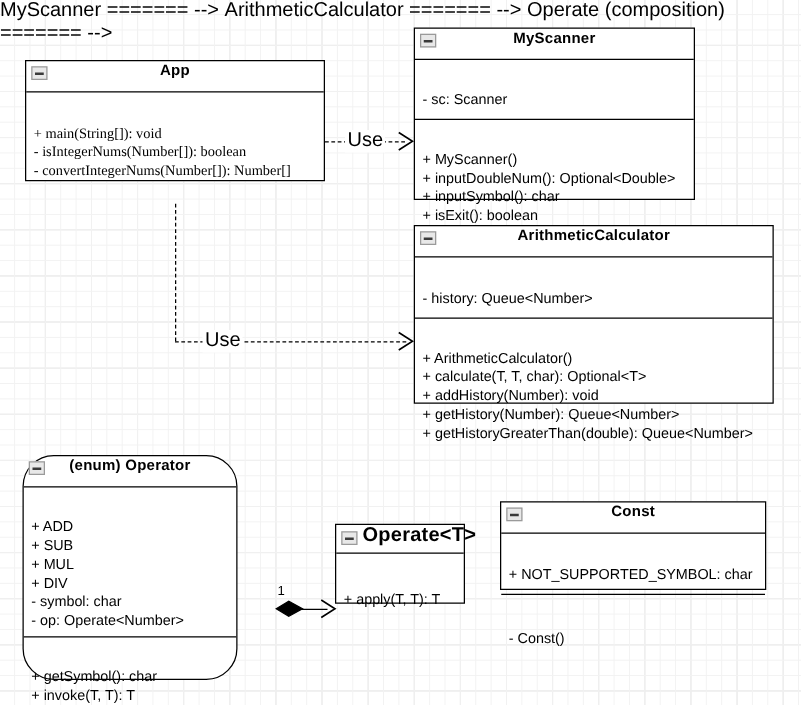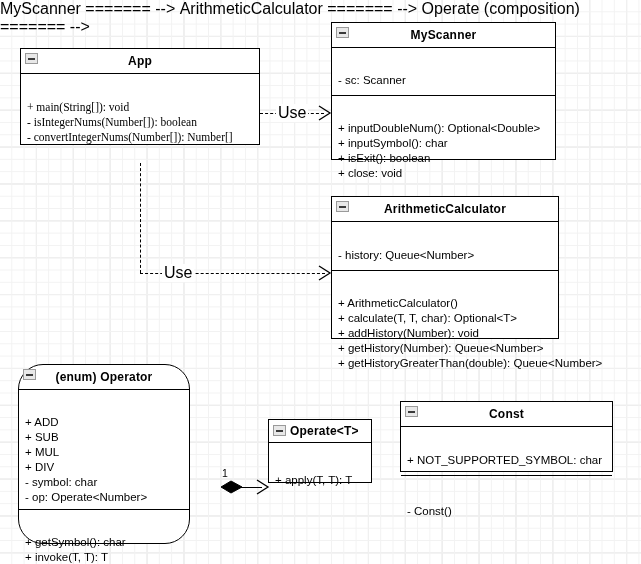--- a/index.html
+++ b/index.html
@@ -29,21 +29,20 @@
     background:#ffffff;
     border:1.5px solid #000000;
     color:#000000;
   }
   .uml-header{
     position:relative;
     box-sizing:border-box;
     height:25px;
     border-bottom:1.5px solid #000000;
     display:flex;
-    align-items:center;
     justify-content:center;
   }
   .uml-title{
     font-size:12px;
     font-weight:bold;
     letter-spacing:0.2px;
     white-space:nowrap;
   }
   .collapse-box{
     position:absolute;
@@ -73,21 +72,21 @@
     white-space:nowrap;
     color:#000000;
   }
 
   
   .uml.compact .uml-header{
     justify-content:flex-start;
     padding-left:21px;
     height:23px;
   }
-  .uml.compact .uml-header .uml-title{font-size:12px;}
+  .uml.compact .uml-header .uml-title{font-size:16px;}
 
   
   .conn{position:absolute;}
   .dash-h{
     position:absolute;
     height:0;
     border-top:1.2px dashed #000000;
   }
   .dash-v{
     position:absolute;
@@ -137,29 +136,30 @@
   
   <div class="uml" style="left:331px;top:22px;width:225px;height:138px;">
     <div class="uml-header">
       <span class="collapse-box"></span>
       <span class="uml-title">MyScanner</span>
     </div>
     <div class="uml-section" style="height:28px;padding-top:5px;">
       <div class="uml-row">- sc: Scanner</div>
     </div>
     <div class="uml-section last" style="padding-top:5px;">
+      <div class="uml-row">+ MyScanner()</div>
       <div class="uml-row">+ inputDoubleNum(): Optional&lt;Double&gt;</div>
       <div class="uml-row">+ inputSymbol(): char</div>
       <div class="uml-row">+ isExit(): boolean</div>
       <div class="uml-row">+ close: void</div>
     </div>
   </div>
 
   
-  <div class="uml" style="left:331px;top:196px;width:228px;height:143px;">
+  <div class="uml" style="left:331px;top:180px;width:288px;height:143px;">
     <div class="uml-header">
       <span class="collapse-box"></span>
       <span class="uml-title">ArithmeticCalculator</span>
     </div>
     <div class="uml-section" style="height:29px;padding-top:6px;">
       <div class="uml-row">- history: Queue&lt;Number&gt;</div>
     </div>
     <div class="uml-section last" style="padding-top:5px;">
       <div class="uml-row">+ ArithmeticCalculator()</div>
       <div class="uml-row">+ calculate(T, T, char): Optional&lt;T&gt;</div>

